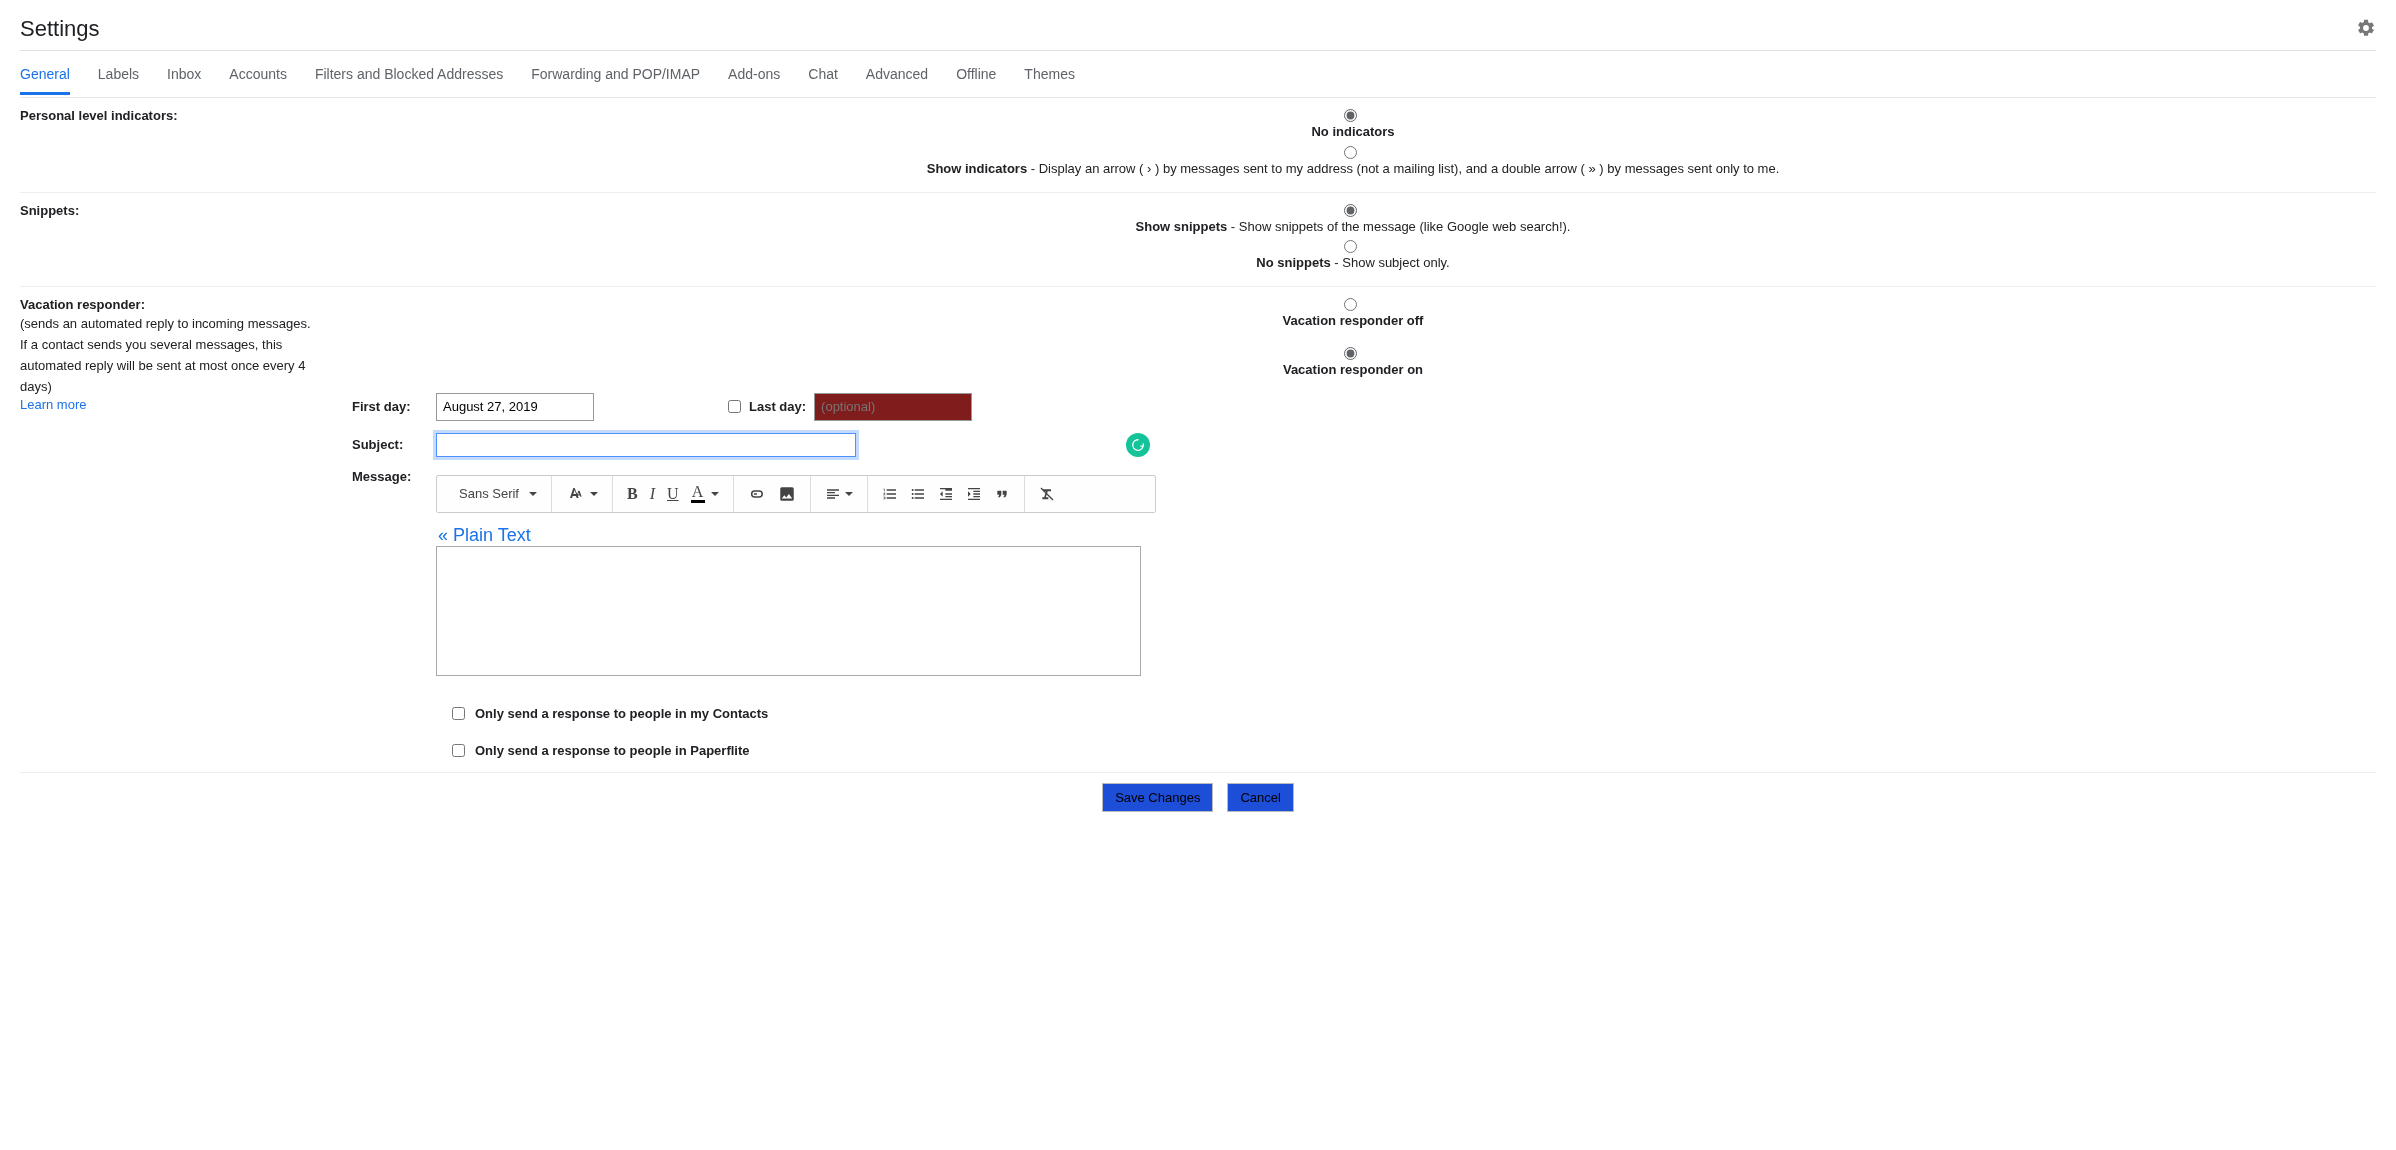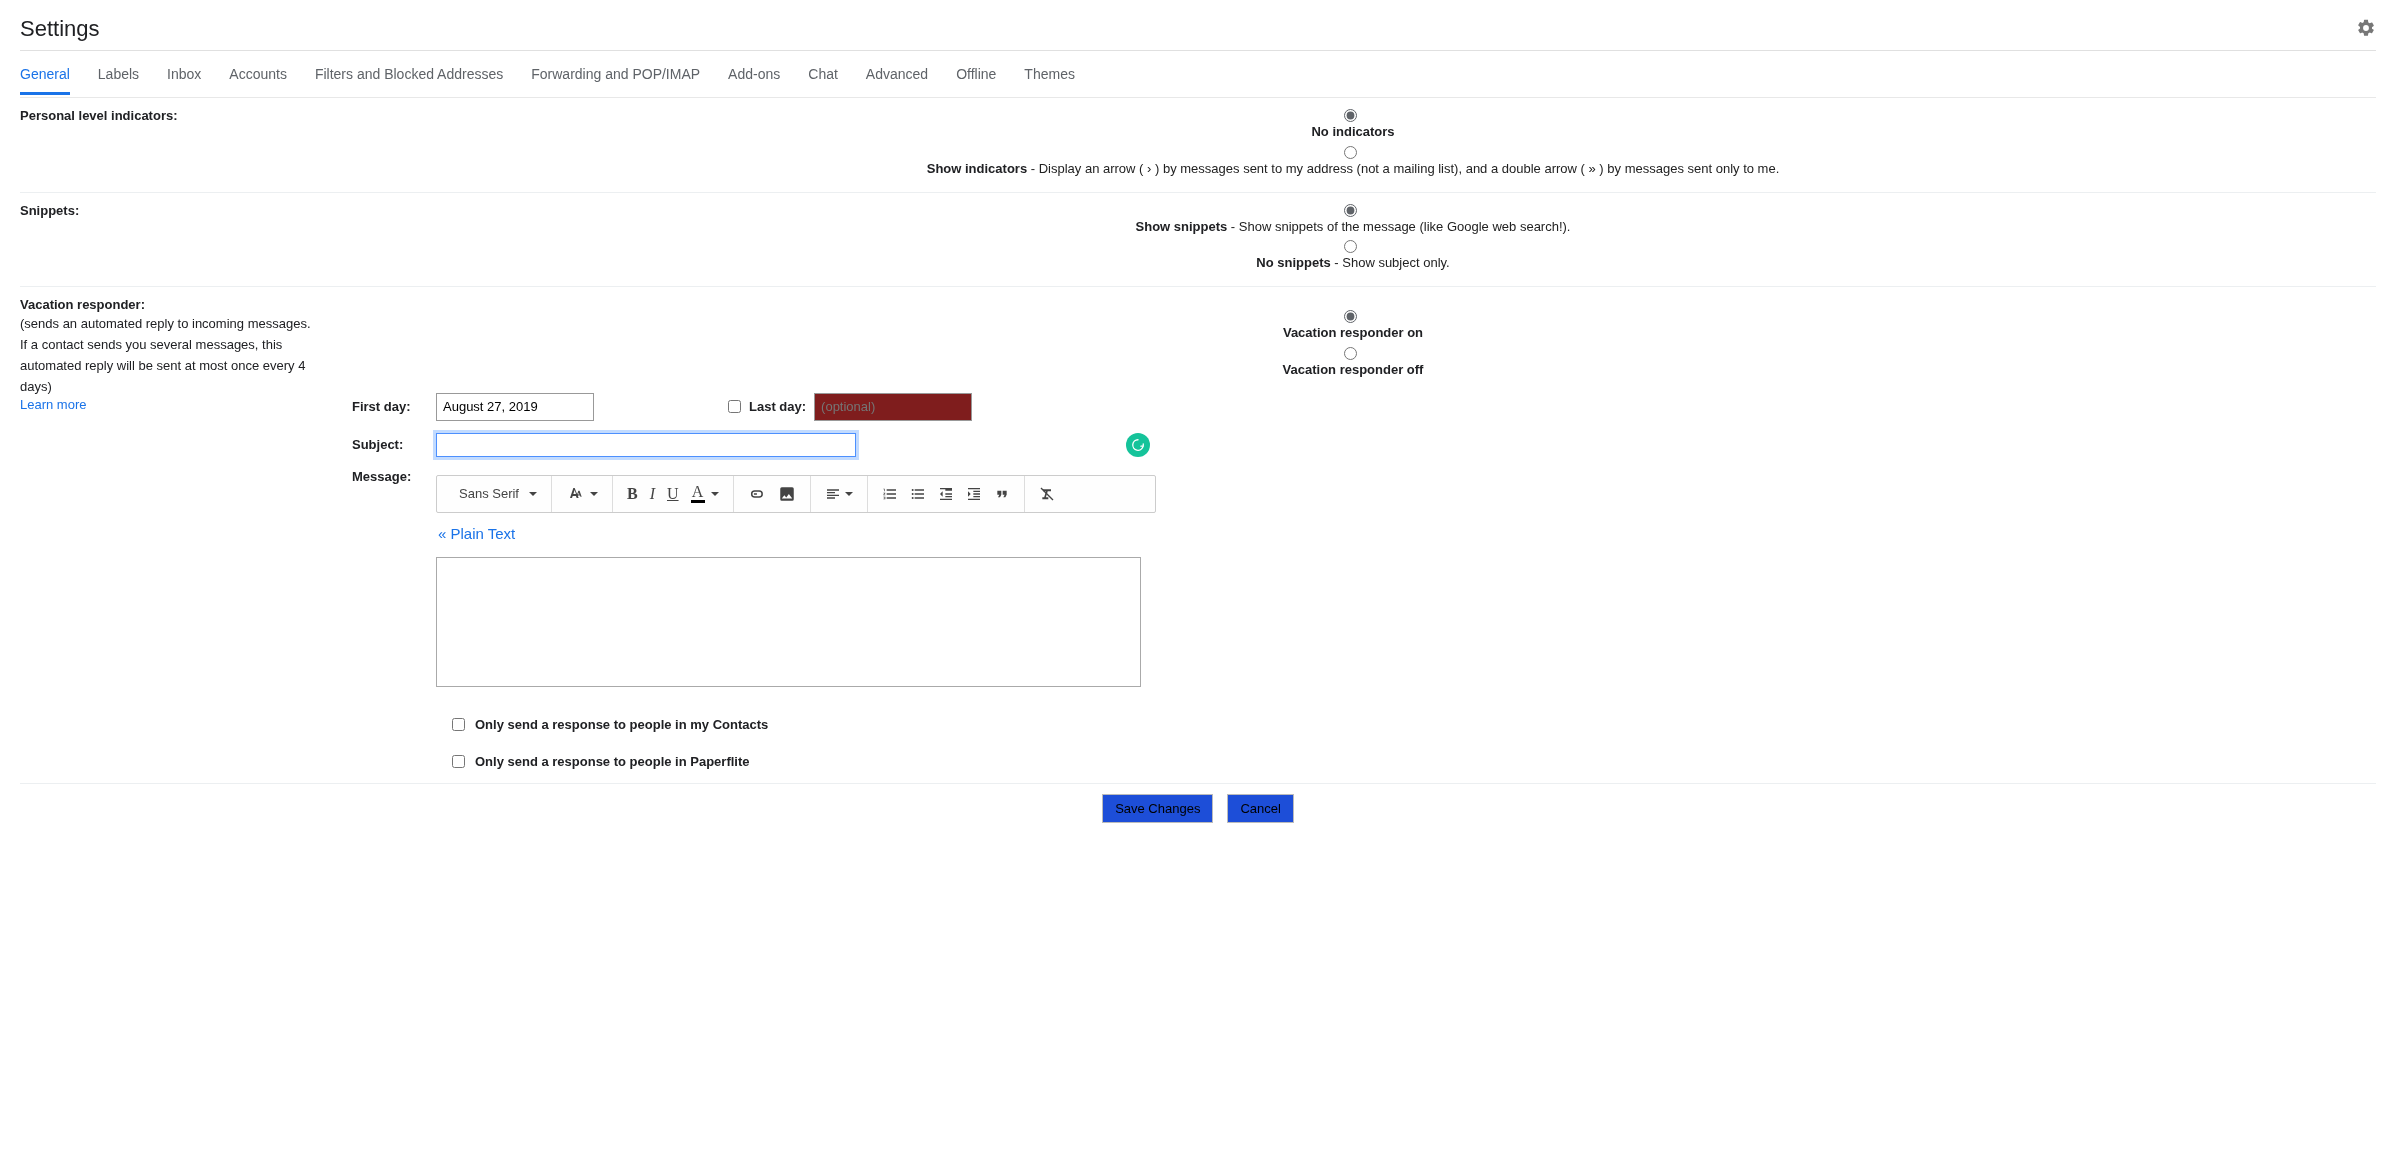--- a/index.html
+++ b/index.html
@@ -162,22 +162,22 @@
     align-items:center;
     gap:10px;
     color:#444;
     font-weight:500;
   }
   .caret {
     width:0;height:0;border-left:4px solid transparent;border-right:4px solid transparent;border-top:4px solid #444;
   }
   .plain-text-link {
     color: #1a73e8;
-    font-size: 15px;
-    margin: 12px 0 15px 2px;
+    font-size: 18px;
+    margin: 12px 0 0 2px;
     cursor:pointer;
     display:inline-block;
   }
   .message-area {
     border: 1px solid #aaa;
     background:#fff;
     width: 705px;
     height: 130px;
   }
   .check-row {
@@ -279,27 +279,27 @@
     </div>
   </div>
 
   <div class="section" style="border-bottom:none;">
     <div class="section-label">
       <div class="label-title">Vacation responder:</div>
       <div class="label-desc">(sends an automated reply to incoming messages. If a contact sends you several messages, this automated reply will be sent at most once every 4 days)</div>
       <a href="#">Learn more</a>
     </div>
     <div class="section-content">
+      <div class="opt-row">
+        <input type="radio" name="vac" style="">
+        <span class="opt-b">Vacation responder off</span>
+      </div>
       <div class="opt-row" style="margin-top:12px;">
         <input type="radio" name="vac" checked="" style="">
         <span class="opt-b">Vacation responder on</span>
-      </div>
-      <div class="opt-row">
-        <input type="radio" name="vac" style="">
-        <span class="opt-b">Vacation responder off</span>
       </div>
 
       <div class="indent">
 
         <div class="field-row">
           <span class="field-label">First day:</span>
           <input type="text" class="text-input first-day-input" value="August 27, 2019" style="">
           <div class="last-day-block">
             <input type="checkbox" style="">
             <span class="field-label" style="width:auto; margin-right:8px;">Last day:</span>

